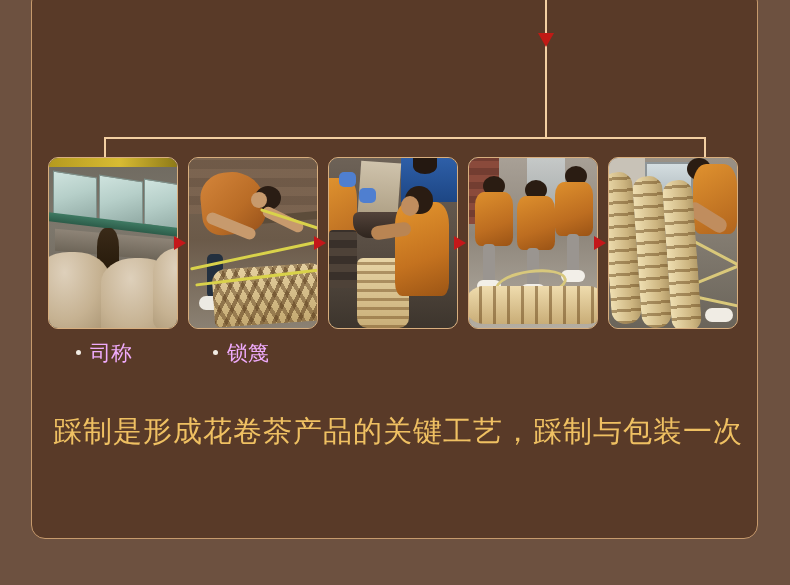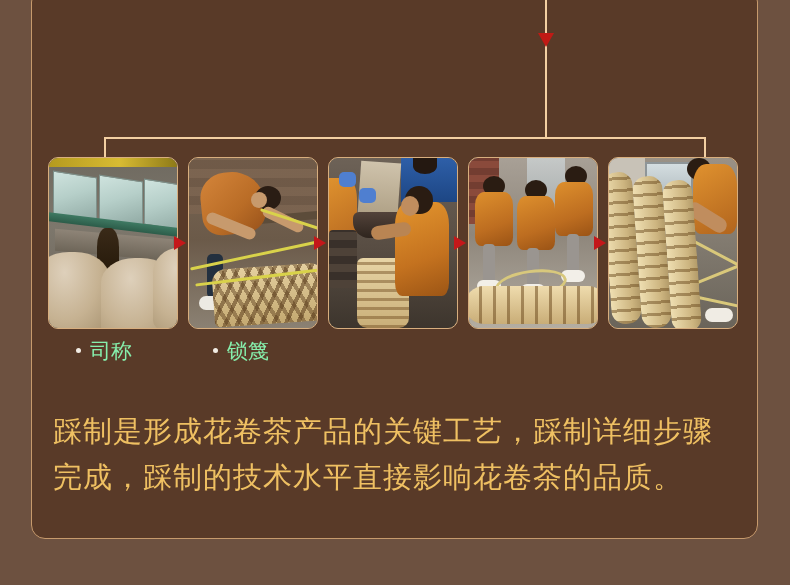--- a/index.html
+++ b/index.html
@@ -134,22 +134,22 @@
     left: 48px;
     top: 336px;
     width: 694px;
     height: 34px;
   }
   .cap {
     position: absolute;
     top: 0;
     width: 150px;
     height: 34px;
-    color: #86efac;
-    font-family: Liberation Mono, monospace;
+    color: #f0abfc;
+    font-family: Liberation Sans, sans-serif;
     font-size: 21px;
     line-height: 34px;
     white-space: nowrap;
   }
   .cap .dot {
     display: inline-block;
     width: 5px;
     height: 5px;
     border-radius: 50%;
     background: #f2ece4;
@@ -551,17 +551,16 @@
   <div id="captions">
     <div class="cap">
       <span class="dot"></span><span>司称</span>
     </div>
     <div class="cap">
       <span class="dot"></span><span>锁篾</span>
     </div>
   </div>
 
   <div id="para">
-    <div>踩制是形成花卷茶产品的关键工艺，踩制详细步骤</div>
-    <div>完成，踩制的技术水平直接影响花卷茶的品质。</div>
+    <div>踩制是形成花卷茶产品的关键工艺，踩制与包装一次</div>
   </div>
 
 </div>
 
 </body></html>

